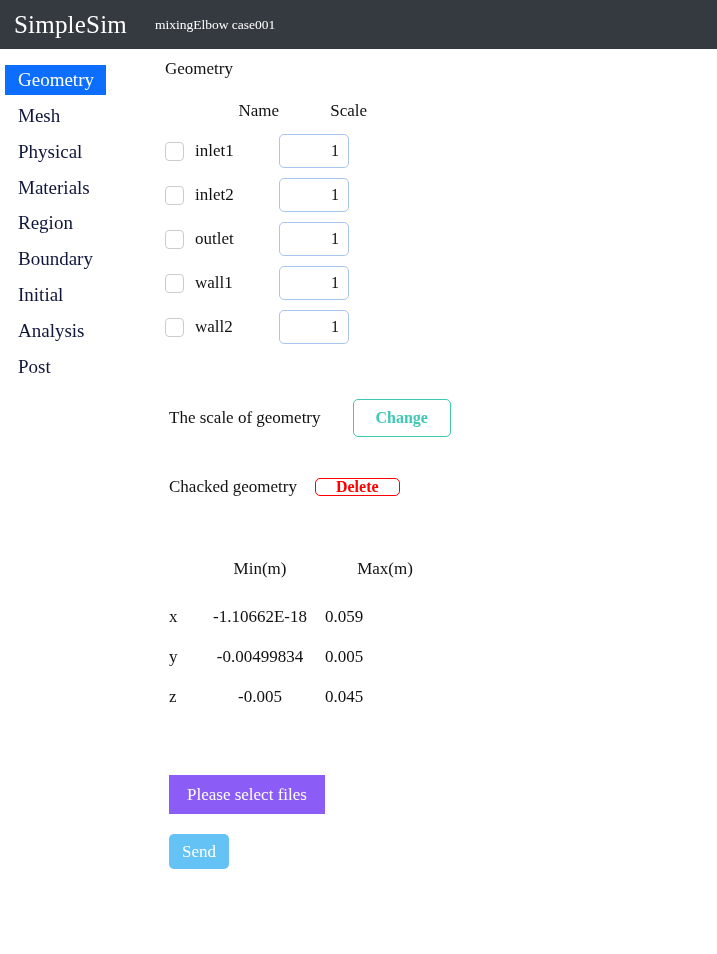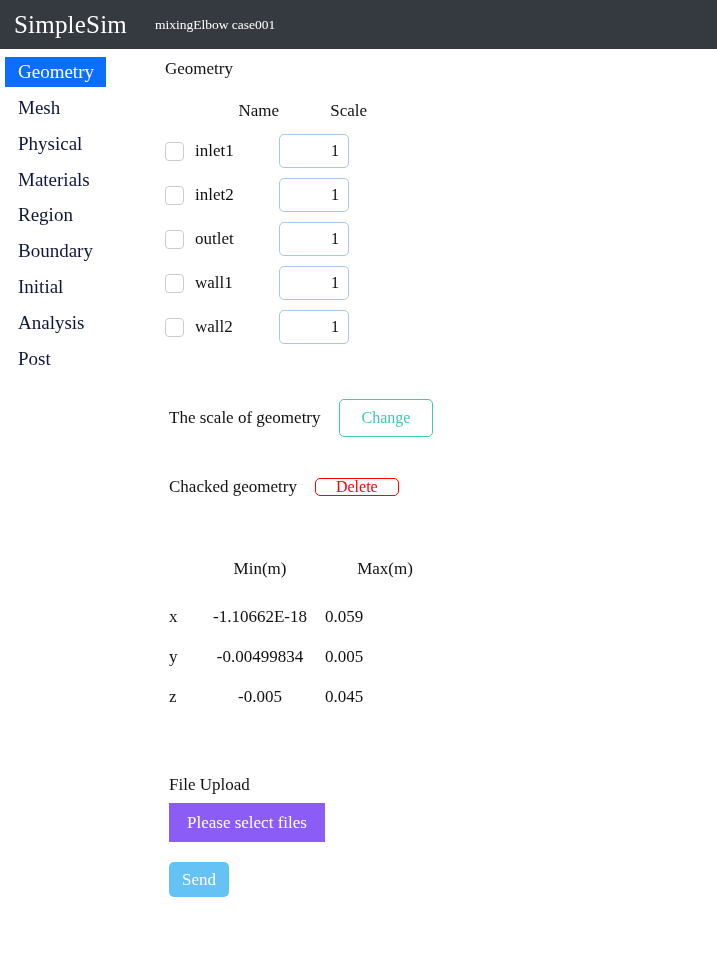--- a/index.html
+++ b/index.html
@@ -38,21 +38,21 @@
   }
 
   
   .layout {
     display: flex;
     align-items: flex-start;
   }
   .sidebar {
     width: 160px;
     flex: 0 0 160px;
-    padding-top: 8px;
+    padding-top: 16px;
     box-sizing: border-box;
   }
   .nav-item {
     font-size: 19px;
     color: #10163a;
     padding: 4px 12px 4px 13px;
     margin: 0 0 6px 5px;
     display: inline-block;
     line-height: 1.15;
     cursor: pointer;
@@ -128,32 +128,32 @@
     outline: none;
     background: #ffffff;
   }
 
   
   .action-row {
     display: flex;
     align-items: center;
     margin-left: 4px;
   }
-  .action-row.scale-row { margin-top: 50px; }
+  .action-row.scale-row { margin-top: 50px; gap: 14px; }
   .action-row.delete-row { margin-top: 40px; }
   .action-label {
     font-size: 17px;
     color: #111111;
     white-space: nowrap;
   }
   .btn-outline {
     background: #ffffff;
     border-radius: 5px;
     font-family: "Liberation Serif", "DejaVu Serif", serif;
-    font-weight: normal;
+    font-weight: bold;
     font-size: 16px;
     cursor: pointer;
     line-height: 1;
   }
   .btn-change {
     border: 1px solid #3ec9b5;
     color: #3ec9b5;
     padding: 10px 22px;
     margin-left: 18px;
   }
@@ -359,21 +359,20 @@
           <tr>
             <td class="axis-cell">z</td>
             <td class="val-min">-0.005</td>
             <td class="val-max">0.045</td>
           </tr>
         </tbody>
       </table>
     </div>
 
     <div class="upload-wrap">
-      <div class="upload-label">File Upload</div>
       <button class="btn-select-files">Please select files</button>
       <div>
         <button class="btn-send">Send</button>
       </div>
     </div>
 
   </main>
 </div>
 
 </body></html>

